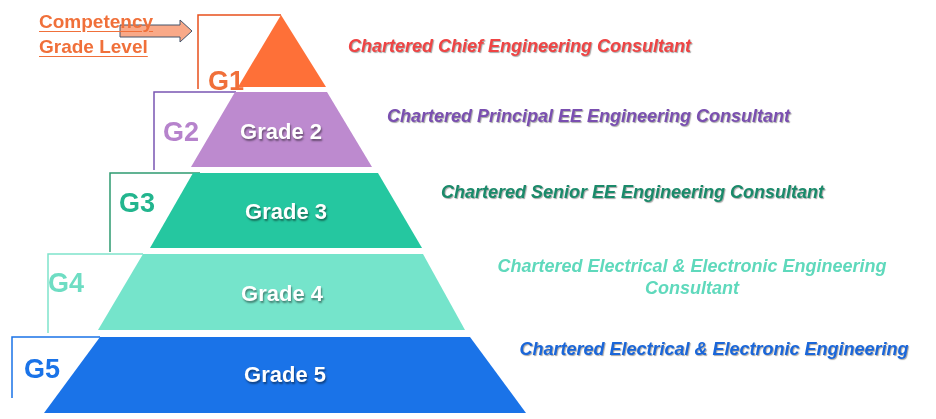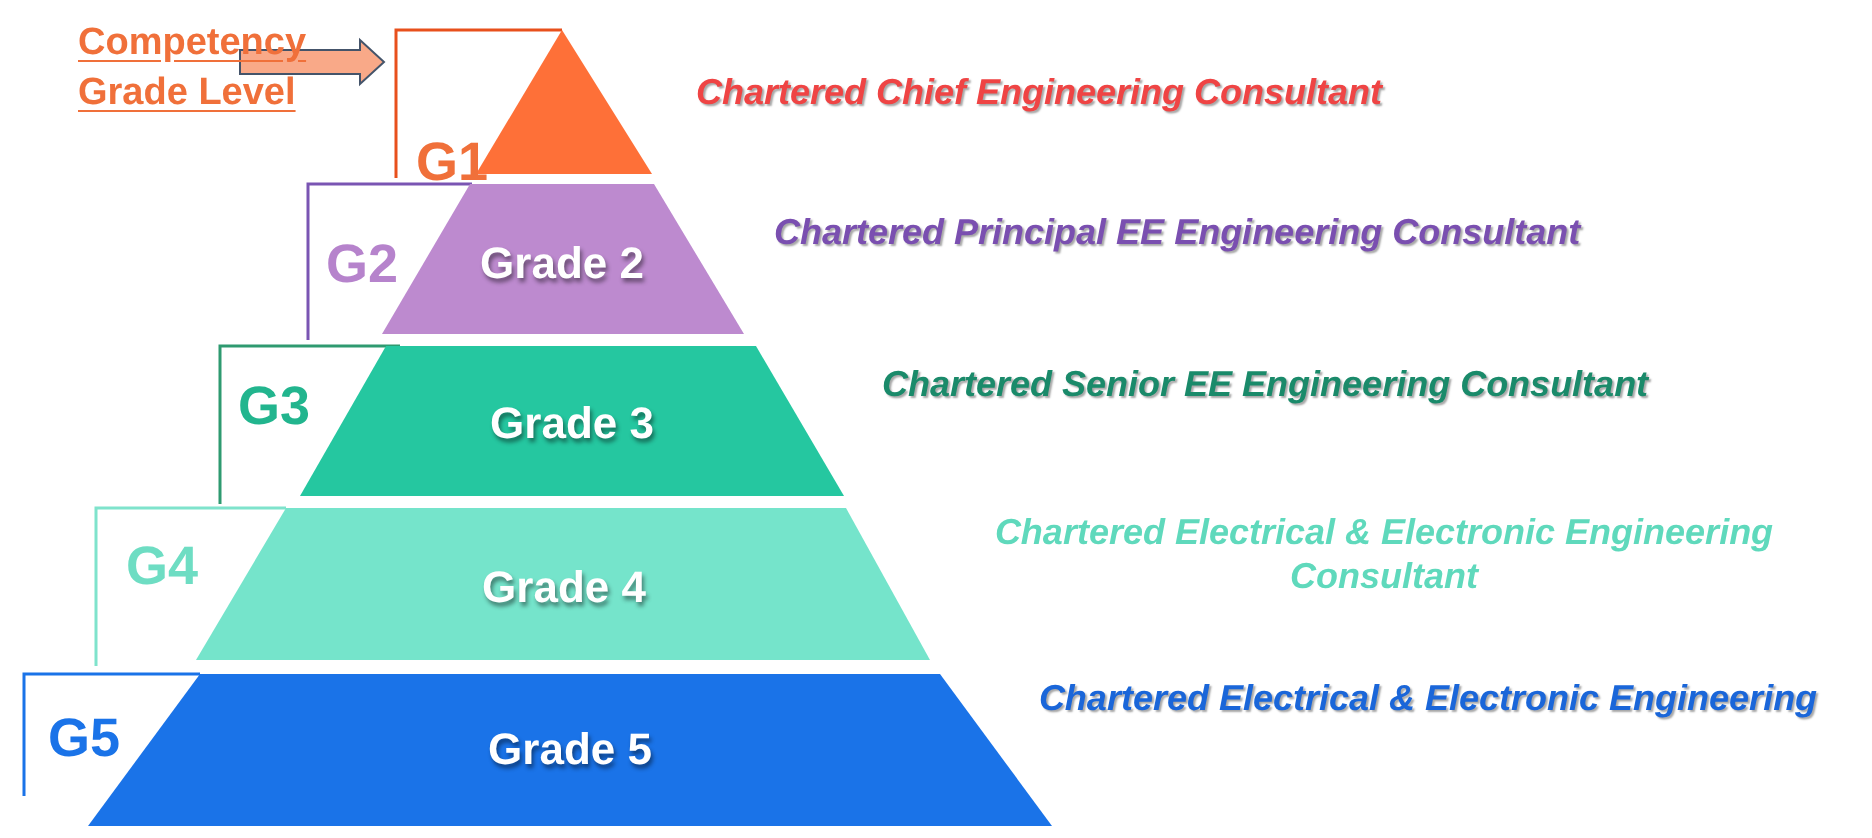--- a/index.html
+++ b/index.html
@@ -46,21 +46,21 @@
 </svg>
 
 <div class="note">
   <div>Competency</div>
   <div>Grade Level</div>
 </div>
 
 <div class="glabel" style="left:208px; top:44px; color:#F0703A;margin-top:22px;">G1</div>
 <div class="glabel" style="left:163px; top:117px; color:#B683CC;">G2</div>
 <div class="glabel" style="left:119px; top:188px; color:#22B58E;">G3</div>
-<div class="glabel" style="left:63px; top:268px; color:#6EDDC3;">G4</div>
+<div class="glabel" style="left:48px; top:268px; color:#6EDDC3;">G4</div>
 <div class="glabel" style="left:24px; top:354px; color:#1A73E8;">G5</div>
 
 <div class="tierlabel" style="left:281px; top:119px;">Grade 2</div>
 <div class="tierlabel" style="left:286px; top:199px;">Grade 3</div>
 <div class="tierlabel" style="left:282px; top:281px;">Grade 4</div>
 <div class="tierlabel" style="left:285px; top:362px;text-align:center;">Grade 5</div>
 
 <div class="title" style="left:348px; top:35px; color:#ef4444;">
   <div>Chartered Chief Engineering Consultant</div>
 </div>

